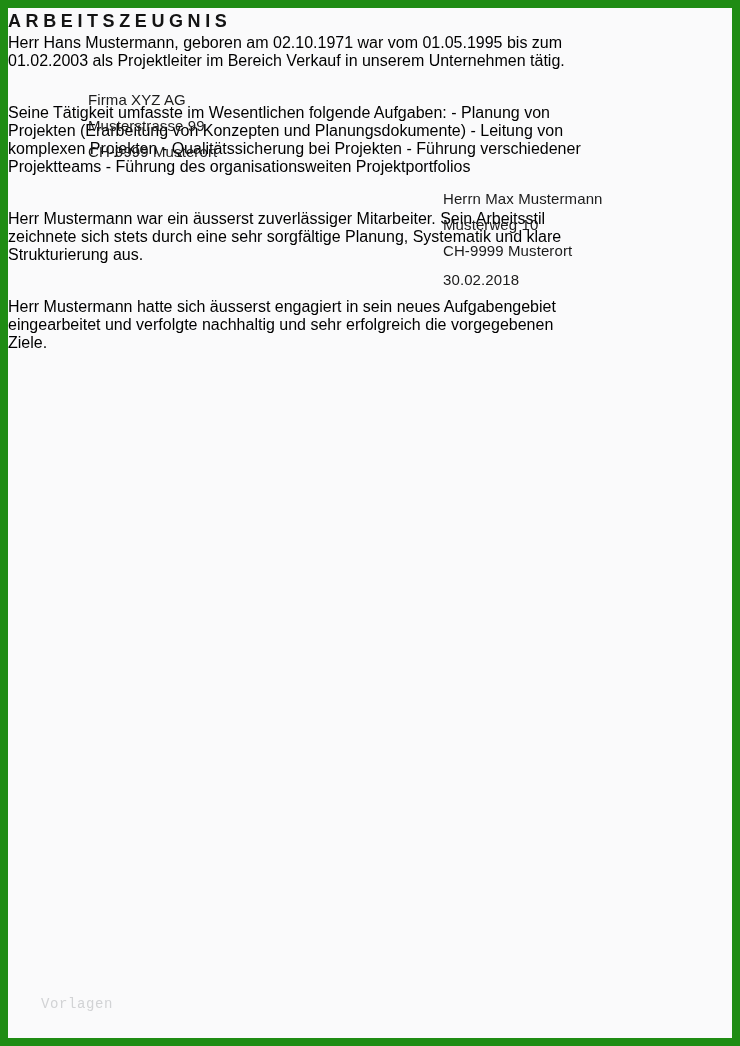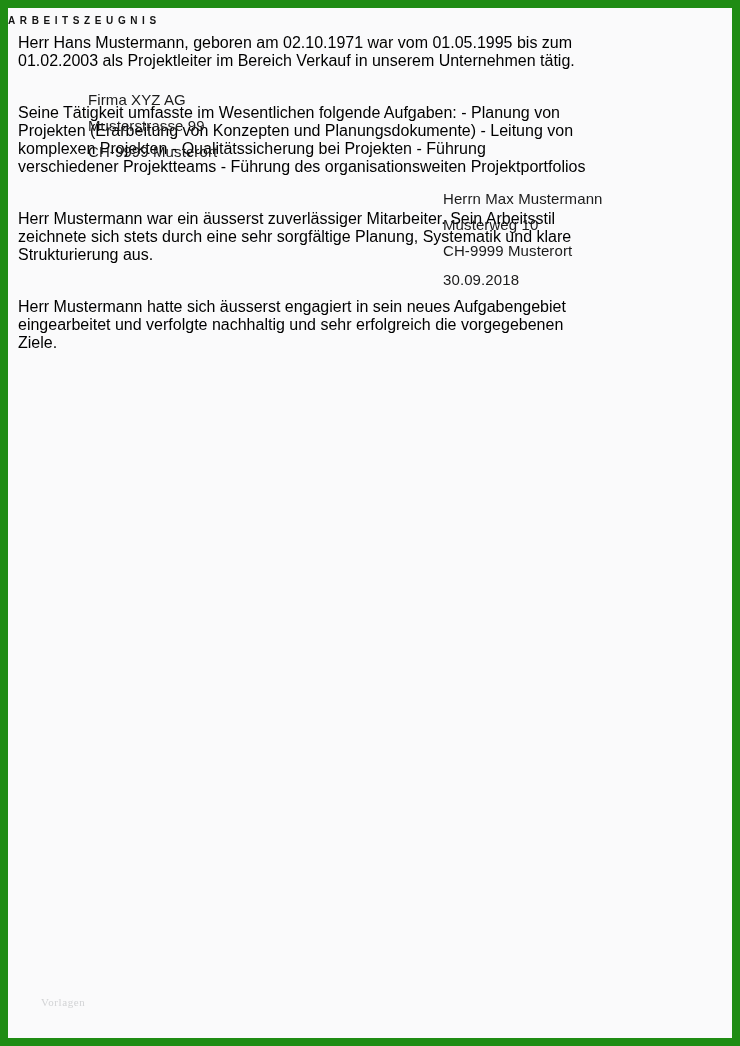--- a/index.html
+++ b/index.html
@@ -55,68 +55,67 @@
   }
 
   .date {
     left: 435px;
     top: 259px;
   }
 
   .doc-title {
     left: 80px;
     top: 313px;
-    font-size: 10px;
+    font-size: 18px;
     font-weight: bold;
     letter-spacing: 4.6px;
     line-height: 26px;
     color: #141414;
   }
 
   .body-text {
     left: 80px;
     top: 364px;
     width: 578px;
   }
 
   .body-text p {
     margin: 0;
-    padding-left: 10px;
   }
 
   .body-text p.gap {
     margin-top: 34px;
   }
 
   
   .watermark {
     position: absolute;
     left: 33px;
     top: 988px;
-    font-size: 11px;
+    font-size: 14px;
     letter-spacing: 0.6px;
     color: #d2d3d5;
-    font-family: Liberation Serif, serif;
+    font-family: Liberation Mono, monospace;
   }
 </style>
 </head>
 <body>
 
 <div class="page">
   <div class="sheet">
 
     <div class="block sender">Firma XYZ AG
 Musterstrasse 99
 CH-9999 Musterort</div>
 
     <div class="block recipient">Herrn Max Mustermann
 Musterweg 10
 CH-9999 Musterort</div>
 
-    <div class="block date">30.09.2018</div>
+    <div class="block date">30.02.2018</div>
 
     <div class="doc-title">ARBEITSZEUGNIS</div>
 
     <div class="body-text">
       <p>Herr Hans Mustermann, geboren am 02.10.1971 war vom 01.05.1995 bis zum
 01.02.2003 als Projektleiter im Bereich Verkauf in unserem Unternehmen tätig.</p>
 
       <p class="gap">Seine Tätigkeit umfasste im Wesentlichen folgende Aufgaben:
 - Planung von Projekten (Erarbeitung von Konzepten und Planungsdokumente)
 - Leitung von komplexen Projekten

